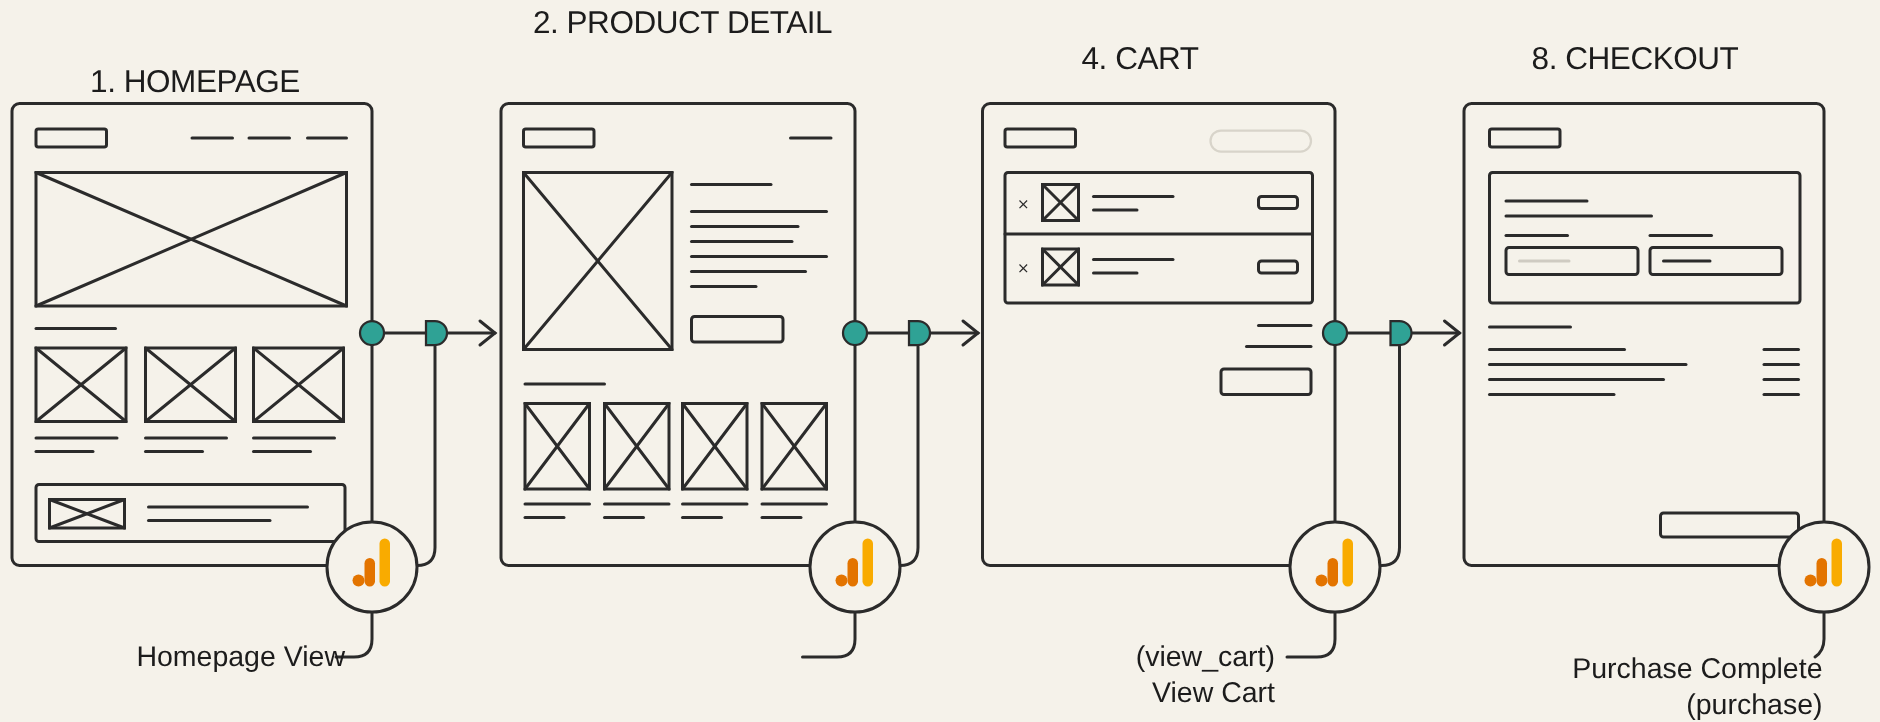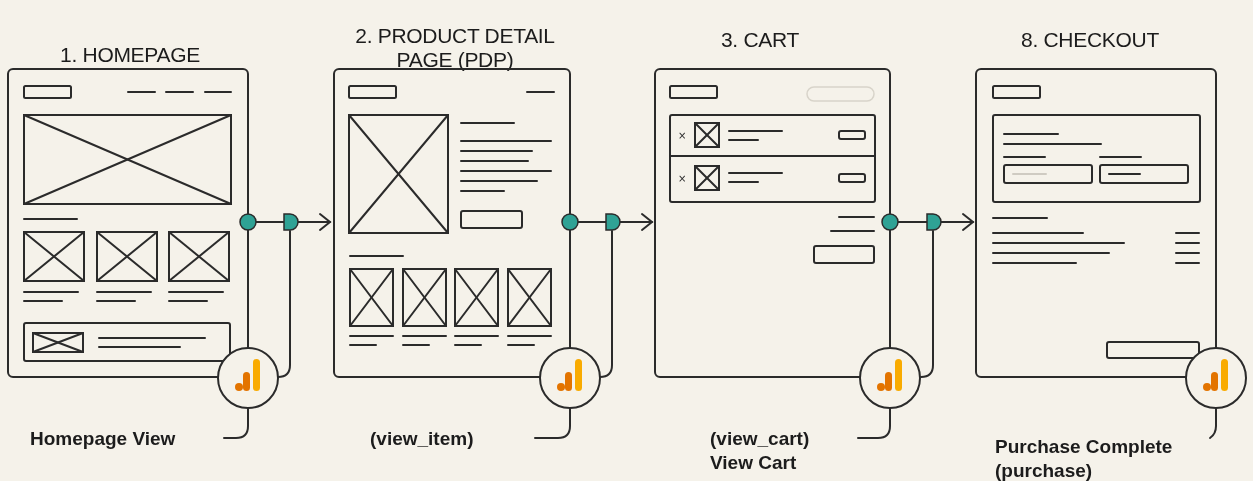--- a/index.html
+++ b/index.html
@@ -1,29 +1,28 @@
 <!DOCTYPE html>
 <html><head>
 <meta charset="utf-8">
 <style>
   html,body{margin:0;padding:0;}
   body{width:1253px;height:481px;background:#f5f2ea;position:relative;overflow:hidden;font-family:"Liberation Sans",sans-serif;color:#1c1c1c;}
   .title{position:absolute;text-align:center;font-size:21px;font-weight:500;line-height:24px;letter-spacing:-0.3px;}
-  .caption{position:absolute;text-align:left;font-size:19px;line-height:24px;font-weight:bold;}
+  .caption{position:absolute;text-align:right;font-size:19px;line-height:24px;}
   svg.diagram{position:absolute;left:0;top:0;}
 </style>
 </head>
 <body>
 
 <div class="title" style="left:20px;top:43px;width:220px;">1. HOMEPAGE</div>
-<div class="title" style="left:340px;top:4px;width:230px;margin-top:20px;">
+<div class="title" style="left:340px;top:4px;width:230px;">
   <div>2. PRODUCT DETAIL</div>
-  <div>PAGE (PDP)</div>
-</div>
-<div class="title" style="left:660px;top:28px;width:200px;">3. CART</div>
+</div>
+<div class="title" style="left:660px;top:28px;width:200px;">4. CART</div>
 <div class="title" style="left:980px;top:28px;width:220px;">8. CHECKOUT</div>
 
 <svg class="diagram" width="1253" height="481" viewBox="0 0 1253 481" fill="none" stroke="#2b2b2b" stroke-width="2" stroke-linecap="round">
   <defs>
     <g id="ga">
       <circle cx="0" cy="0" r="30" fill="#f5f2ea" stroke="#2b2b2b" stroke-width="2"></circle>
       <circle cx="-9" cy="9" r="4" fill="#e37400" stroke="none"></circle>
       <rect x="-5" y="-6" width="7" height="19" rx="3.5" fill="#e37400" stroke="none"></rect>
       <rect x="5" y="-19" width="7" height="32" rx="3.5" fill="#f9ab00" stroke="none"></rect>
     </g>
@@ -191,21 +190,20 @@
     </g>
   <g transform="translate(1216,378)">
       <use href="#ga"></use>
     </g>
 </svg>
 
 <div class="caption" style="left:30px;top:427px;width:200px;">
   <div>Homepage View</div>
 </div>
 <div class="caption" style="left:370px;top:427px;width:170px;">
-  <div>(view_item)</div>
 </div>
 <div class="caption" style="left:710px;top:427px;width:140px;">
   <div>(view_cart)</div>
   <div>View Cart</div>
 </div>
 <div class="caption" style="left:995px;top:435px;width:220px;">
   <div>Purchase Complete</div>
   <div>(purchase)</div>
 </div>
 

